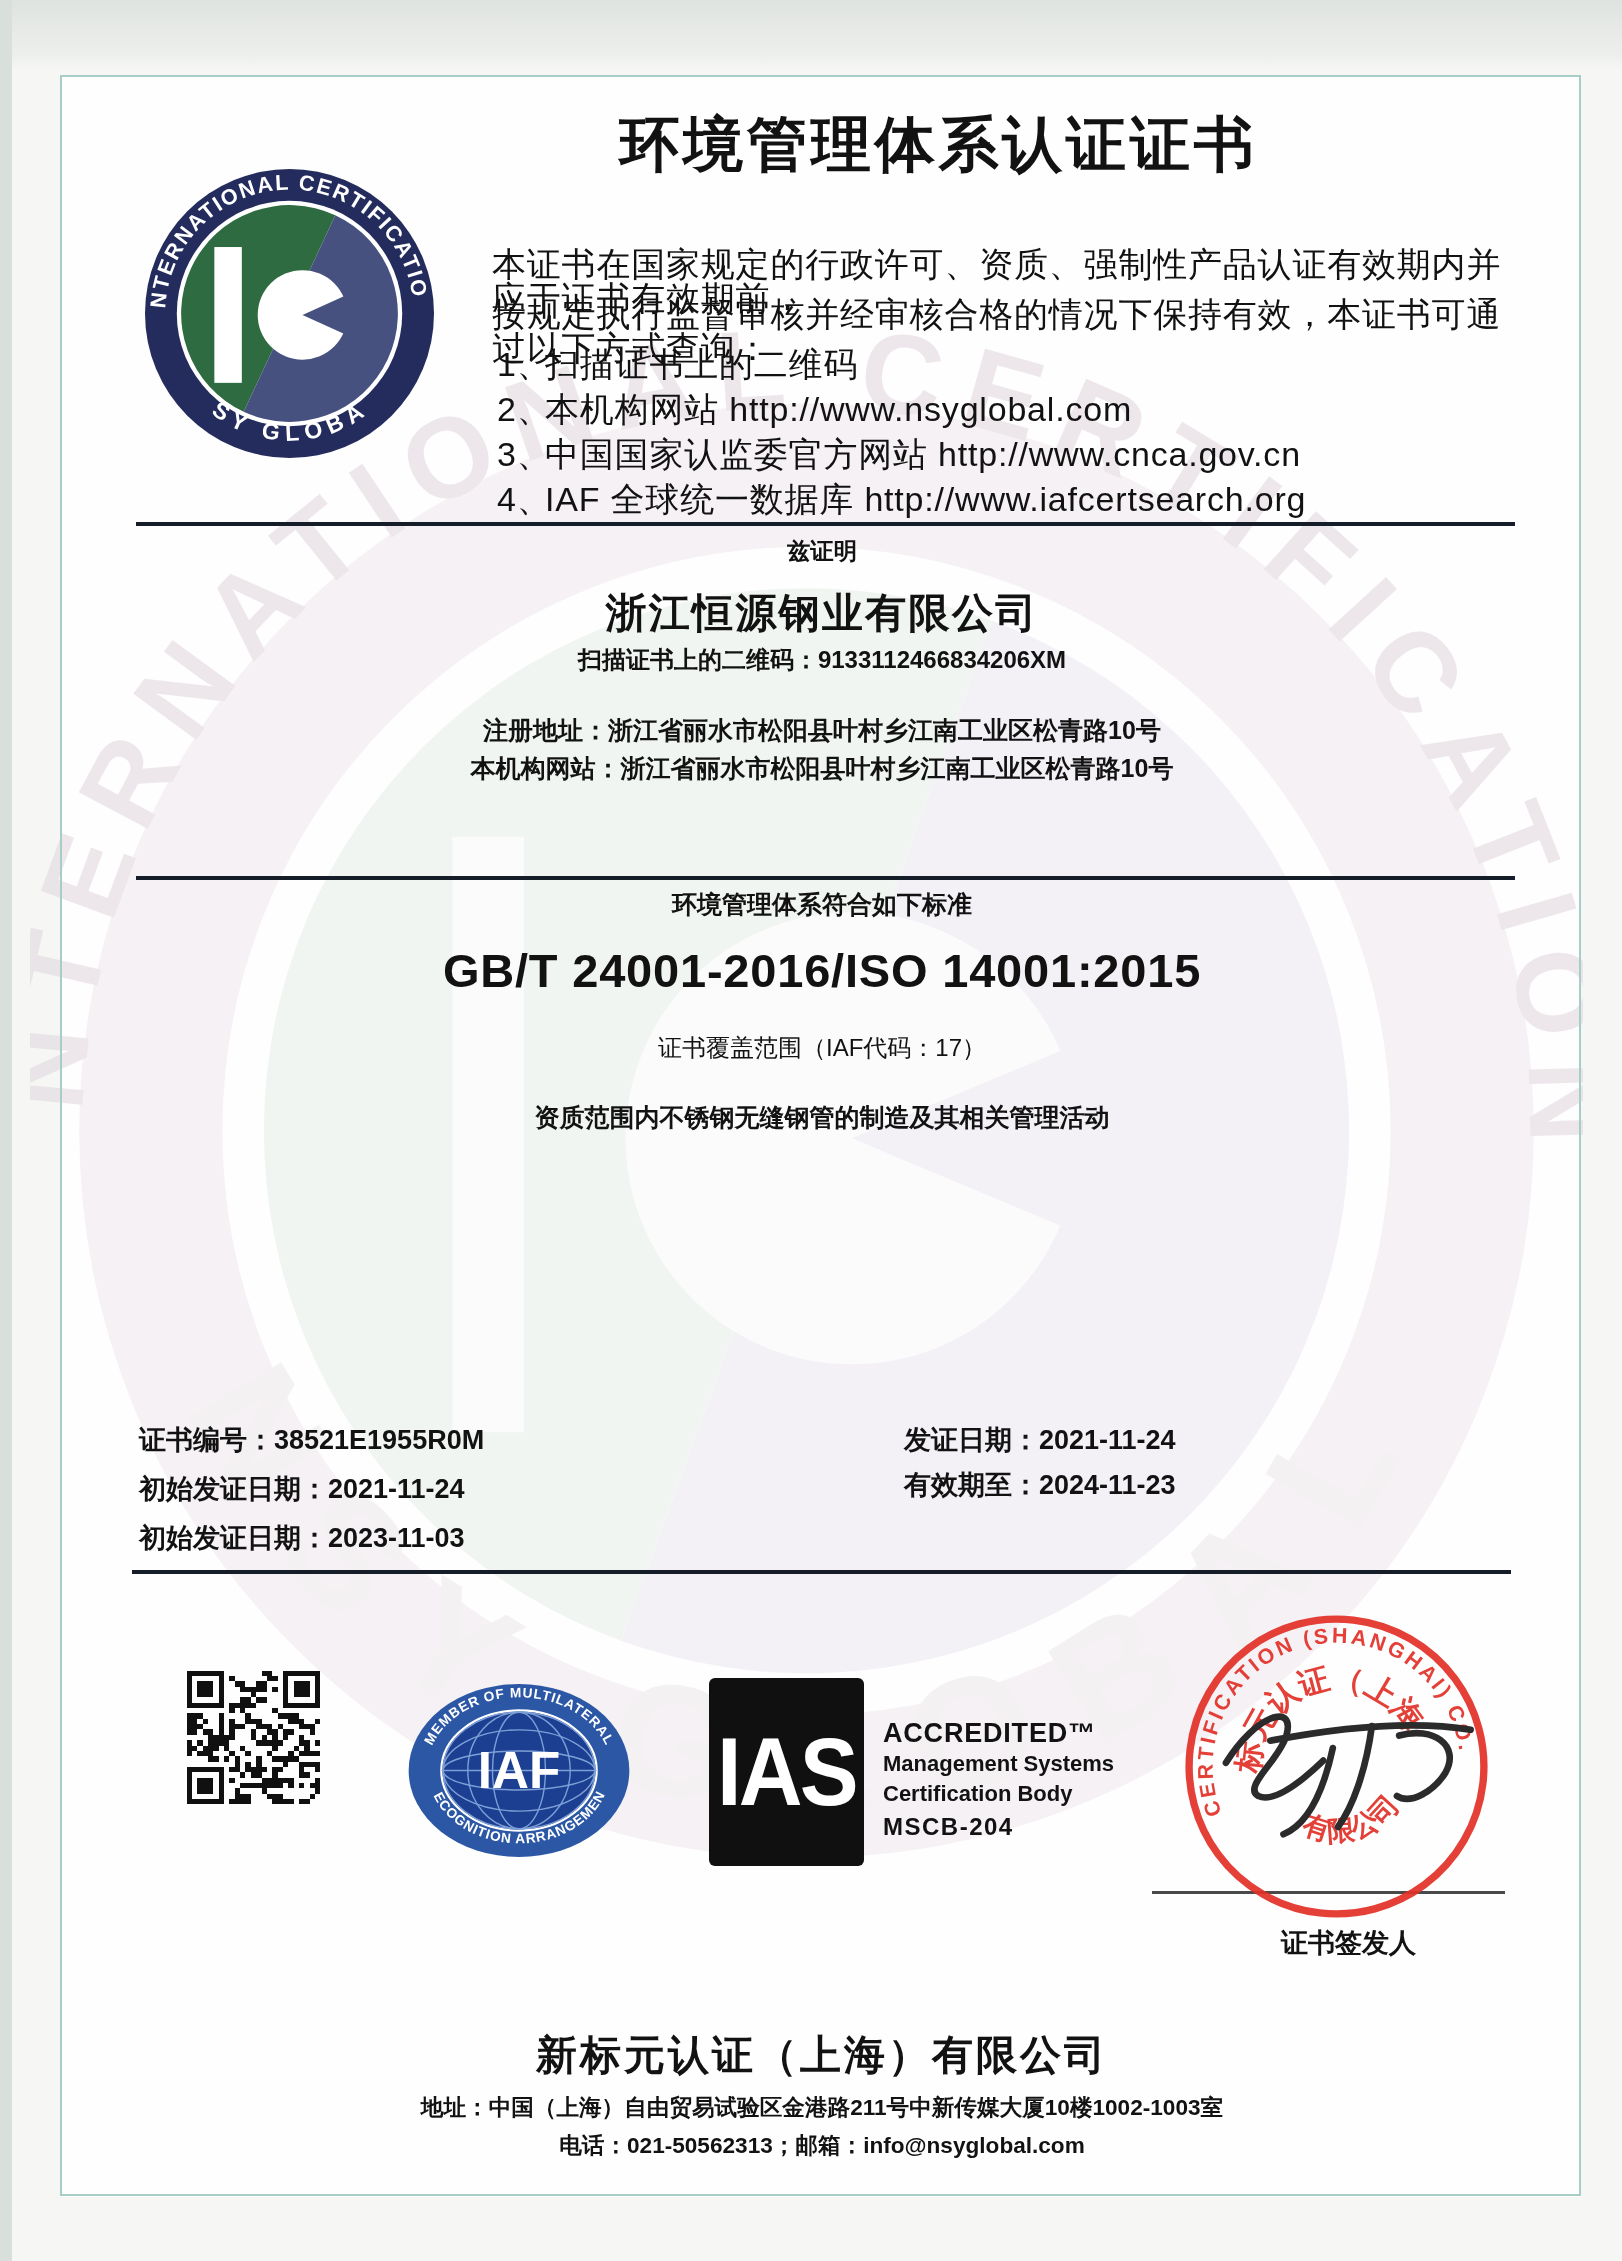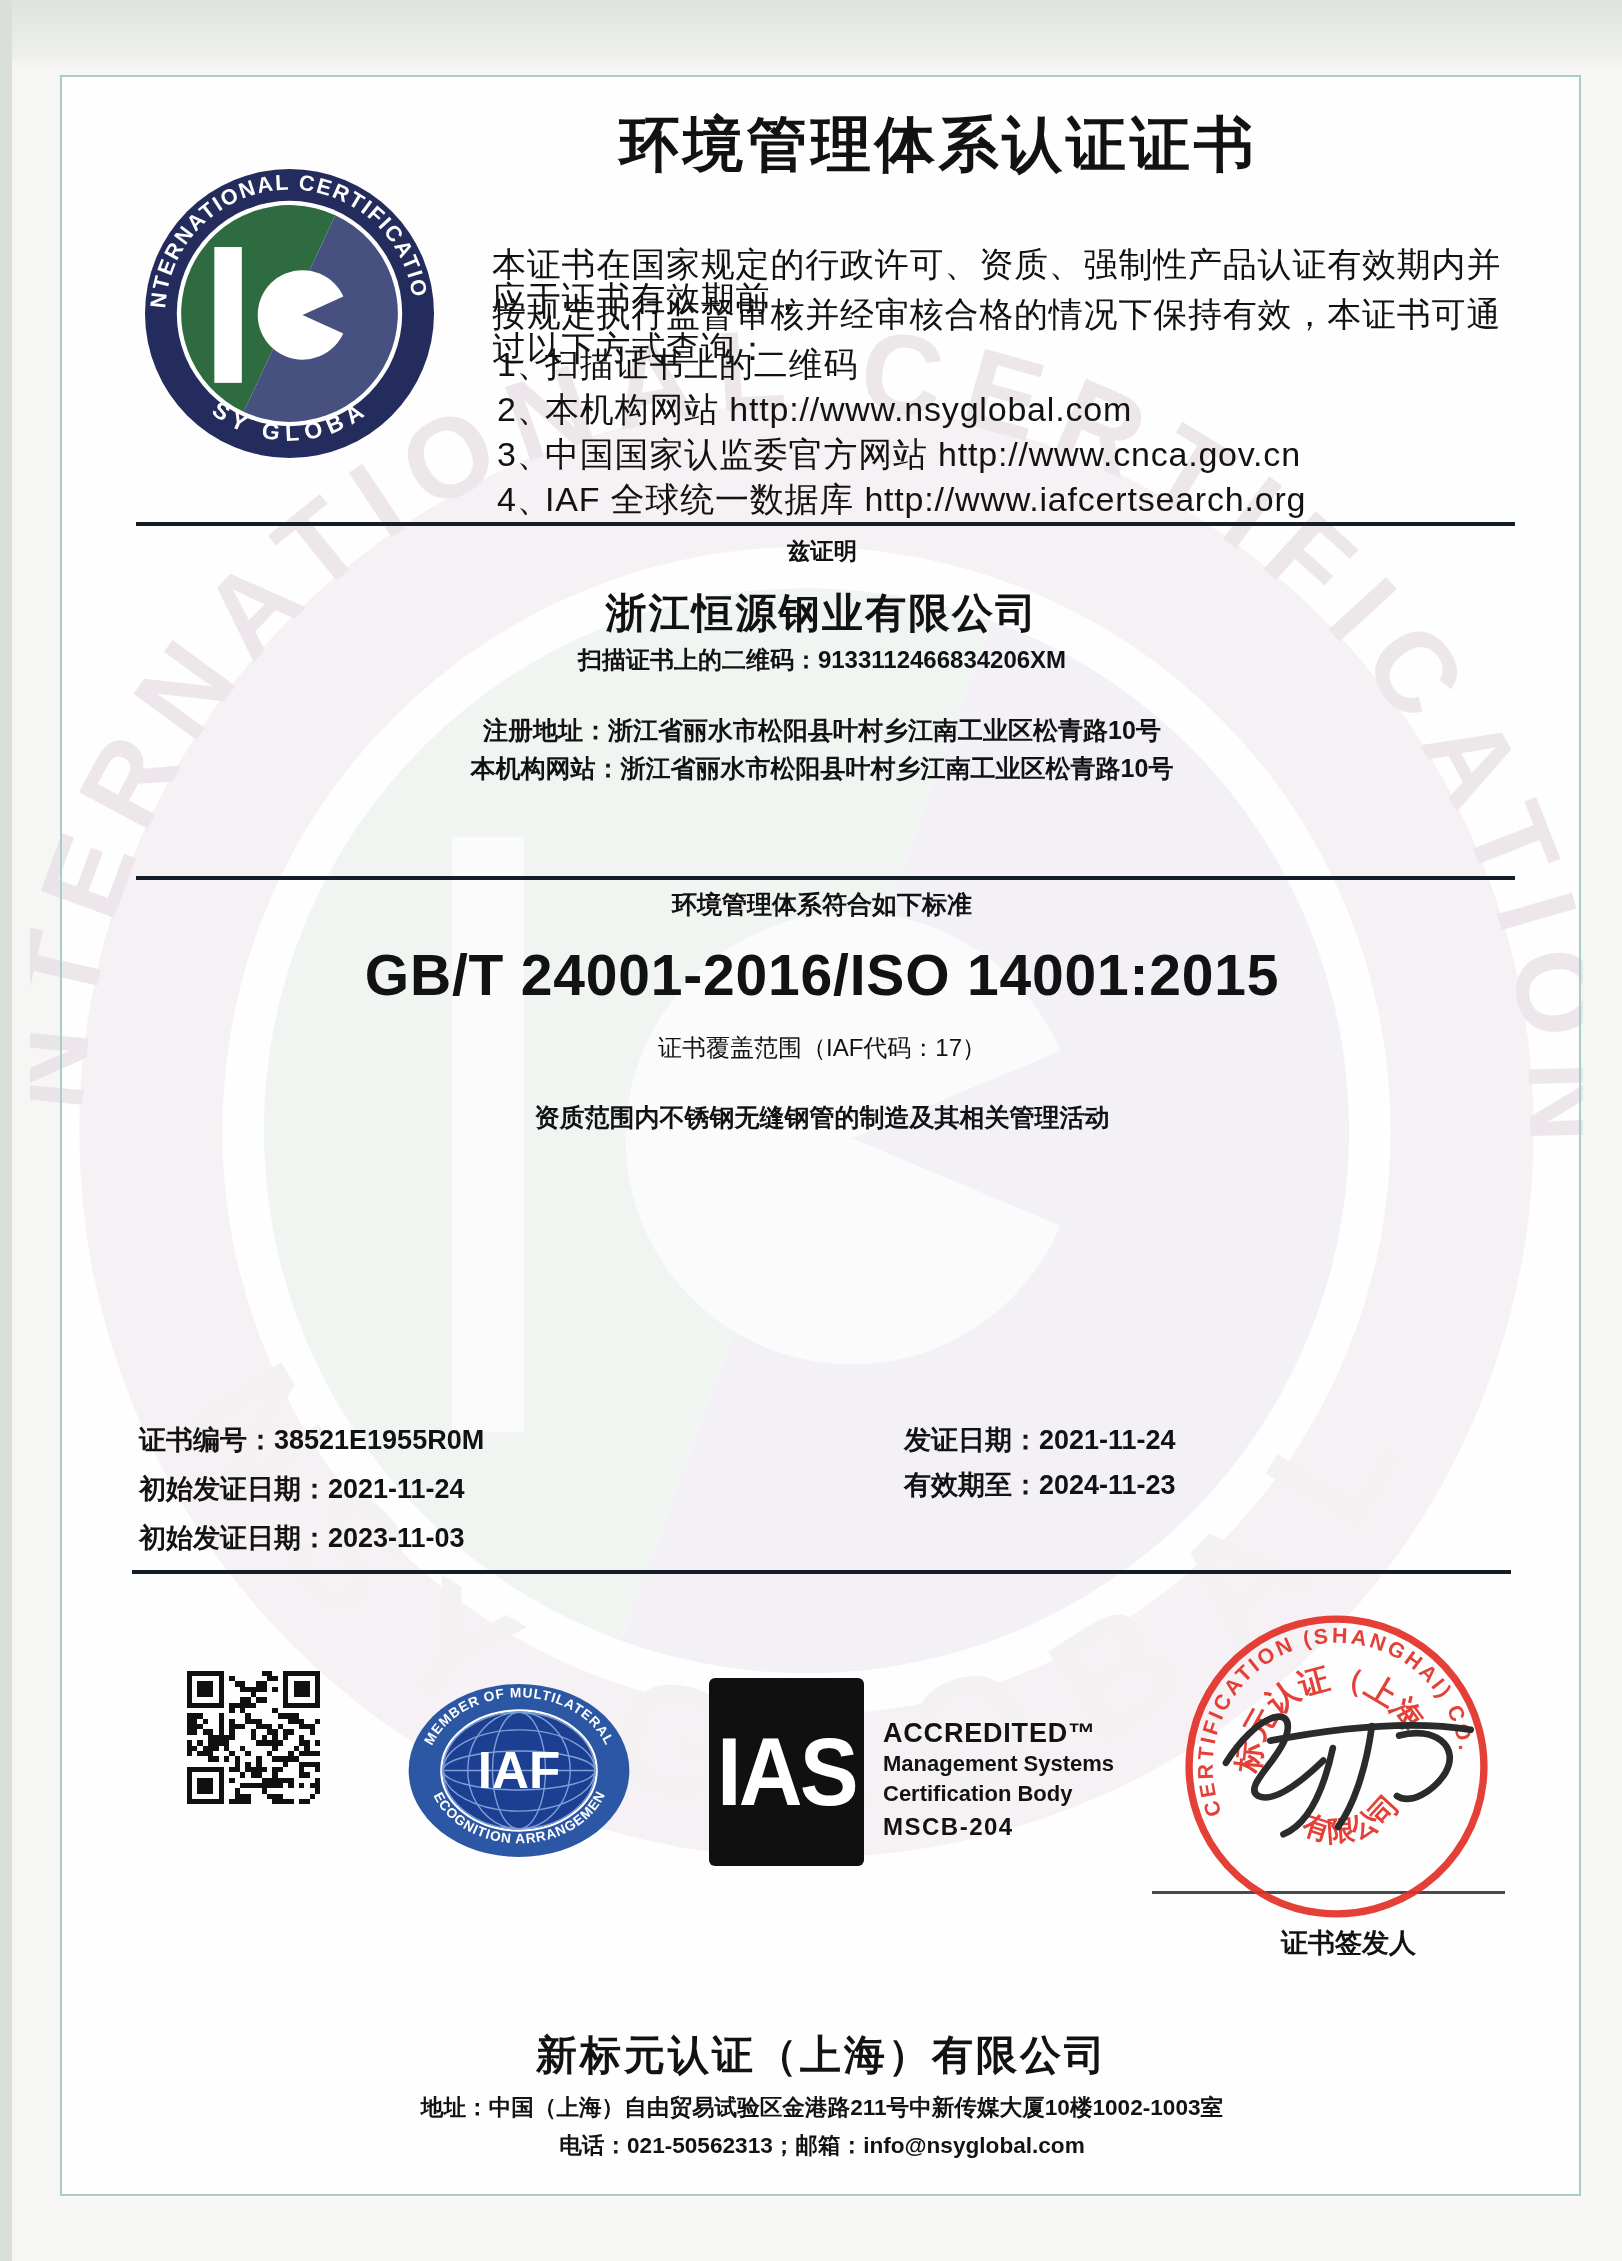--- a/index.html
+++ b/index.html
@@ -17,21 +17,21 @@
   .scan-left{left:0;top:0;width:12px;height:2261px;background:#d9e0db;}
   .divider{height:3.8px;background:#141d28;}
   .title{font-size:60px;font-weight:700;letter-spacing:3.8px;}
   .intro{font-size:34px;letter-spacing:0.8px;}
   .listnum{display:inline-block;width:48px;}
   .h-small{font-size:23.4px;font-weight:700;}
   .company{font-size:41px;font-weight:700;letter-spacing:2.3px;}
   .midline{font-size:24px;font-weight:700;}
   .addr{font-size:25px;font-weight:700;}
   .stdhead{font-size:25px;font-weight:700;}
-  .stdcode{font-size:57px;font-weight:700;letter-spacing:0.8px;}
+  .stdcode{font-size:47px;font-weight:700;letter-spacing:0.8px;}
   .scopehead{font-size:24px;font-weight:400;}
   .scopetxt{font-size:25px;font-weight:700;}
   .detail{font-size:27px;font-weight:700;}
   .rightblock{left:904px;width:606px;text-align:left;}
   .footer-co{font-size:41px;font-weight:700;letter-spacing:3px;}
   .footer-sm{font-size:22.6px;font-weight:700;}
   .ias-box{left:709px;top:1678px;width:155px;height:188px;background:#101010;border-radius:6px;
            display:flex;align-items:center;justify-content:center;}
   .ias-txt{color:#fff;font-size:96px;font-weight:800;letter-spacing:-3px;transform:scaleX(.92);}
   .acc1{font-size:27px;font-weight:800;letter-spacing:0.8px;}

